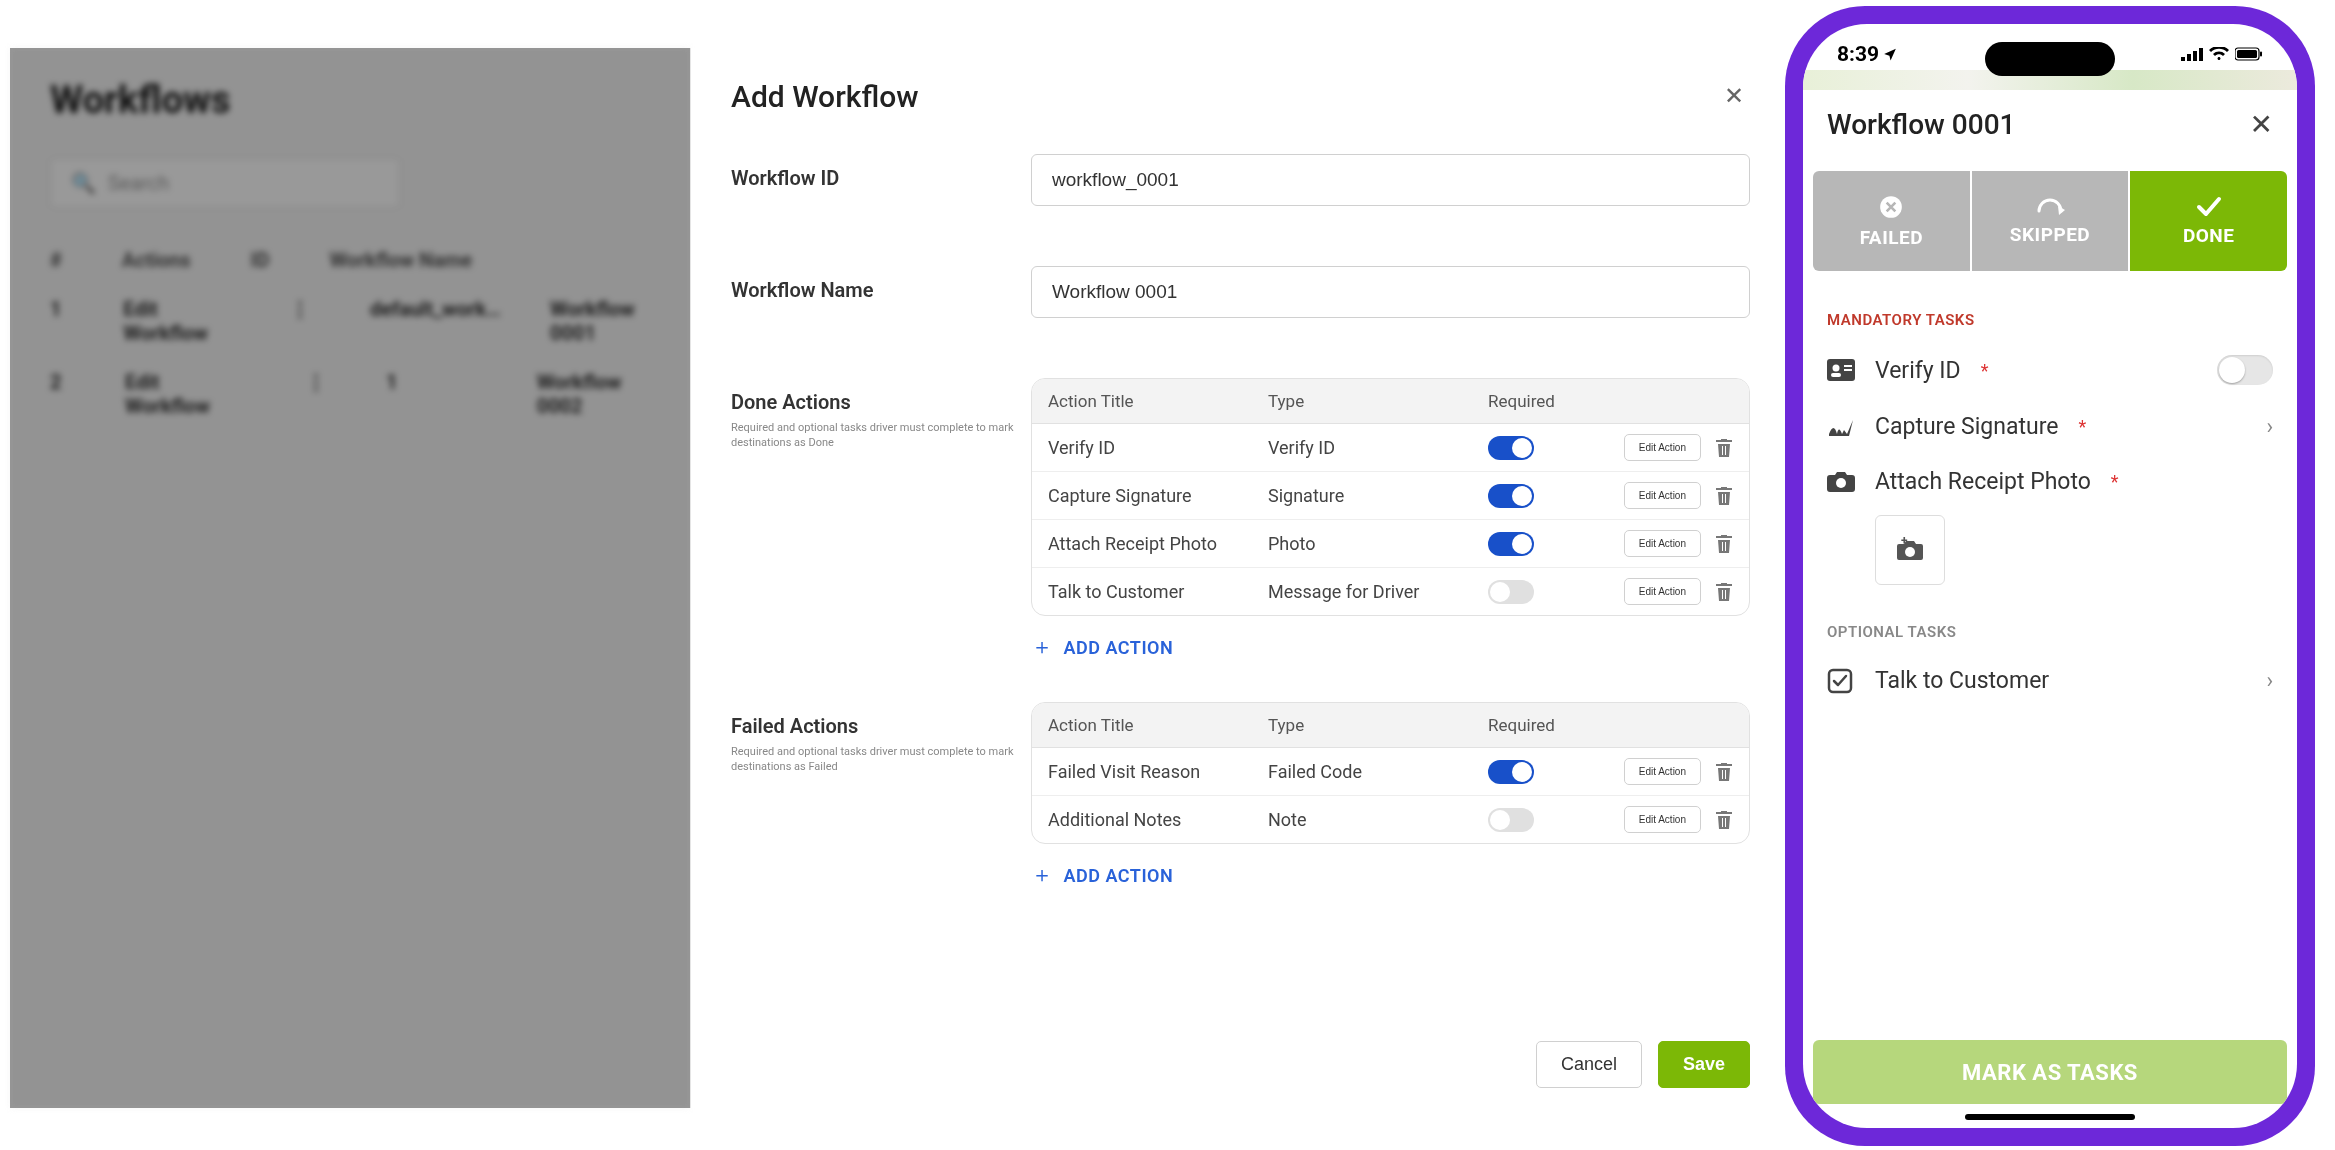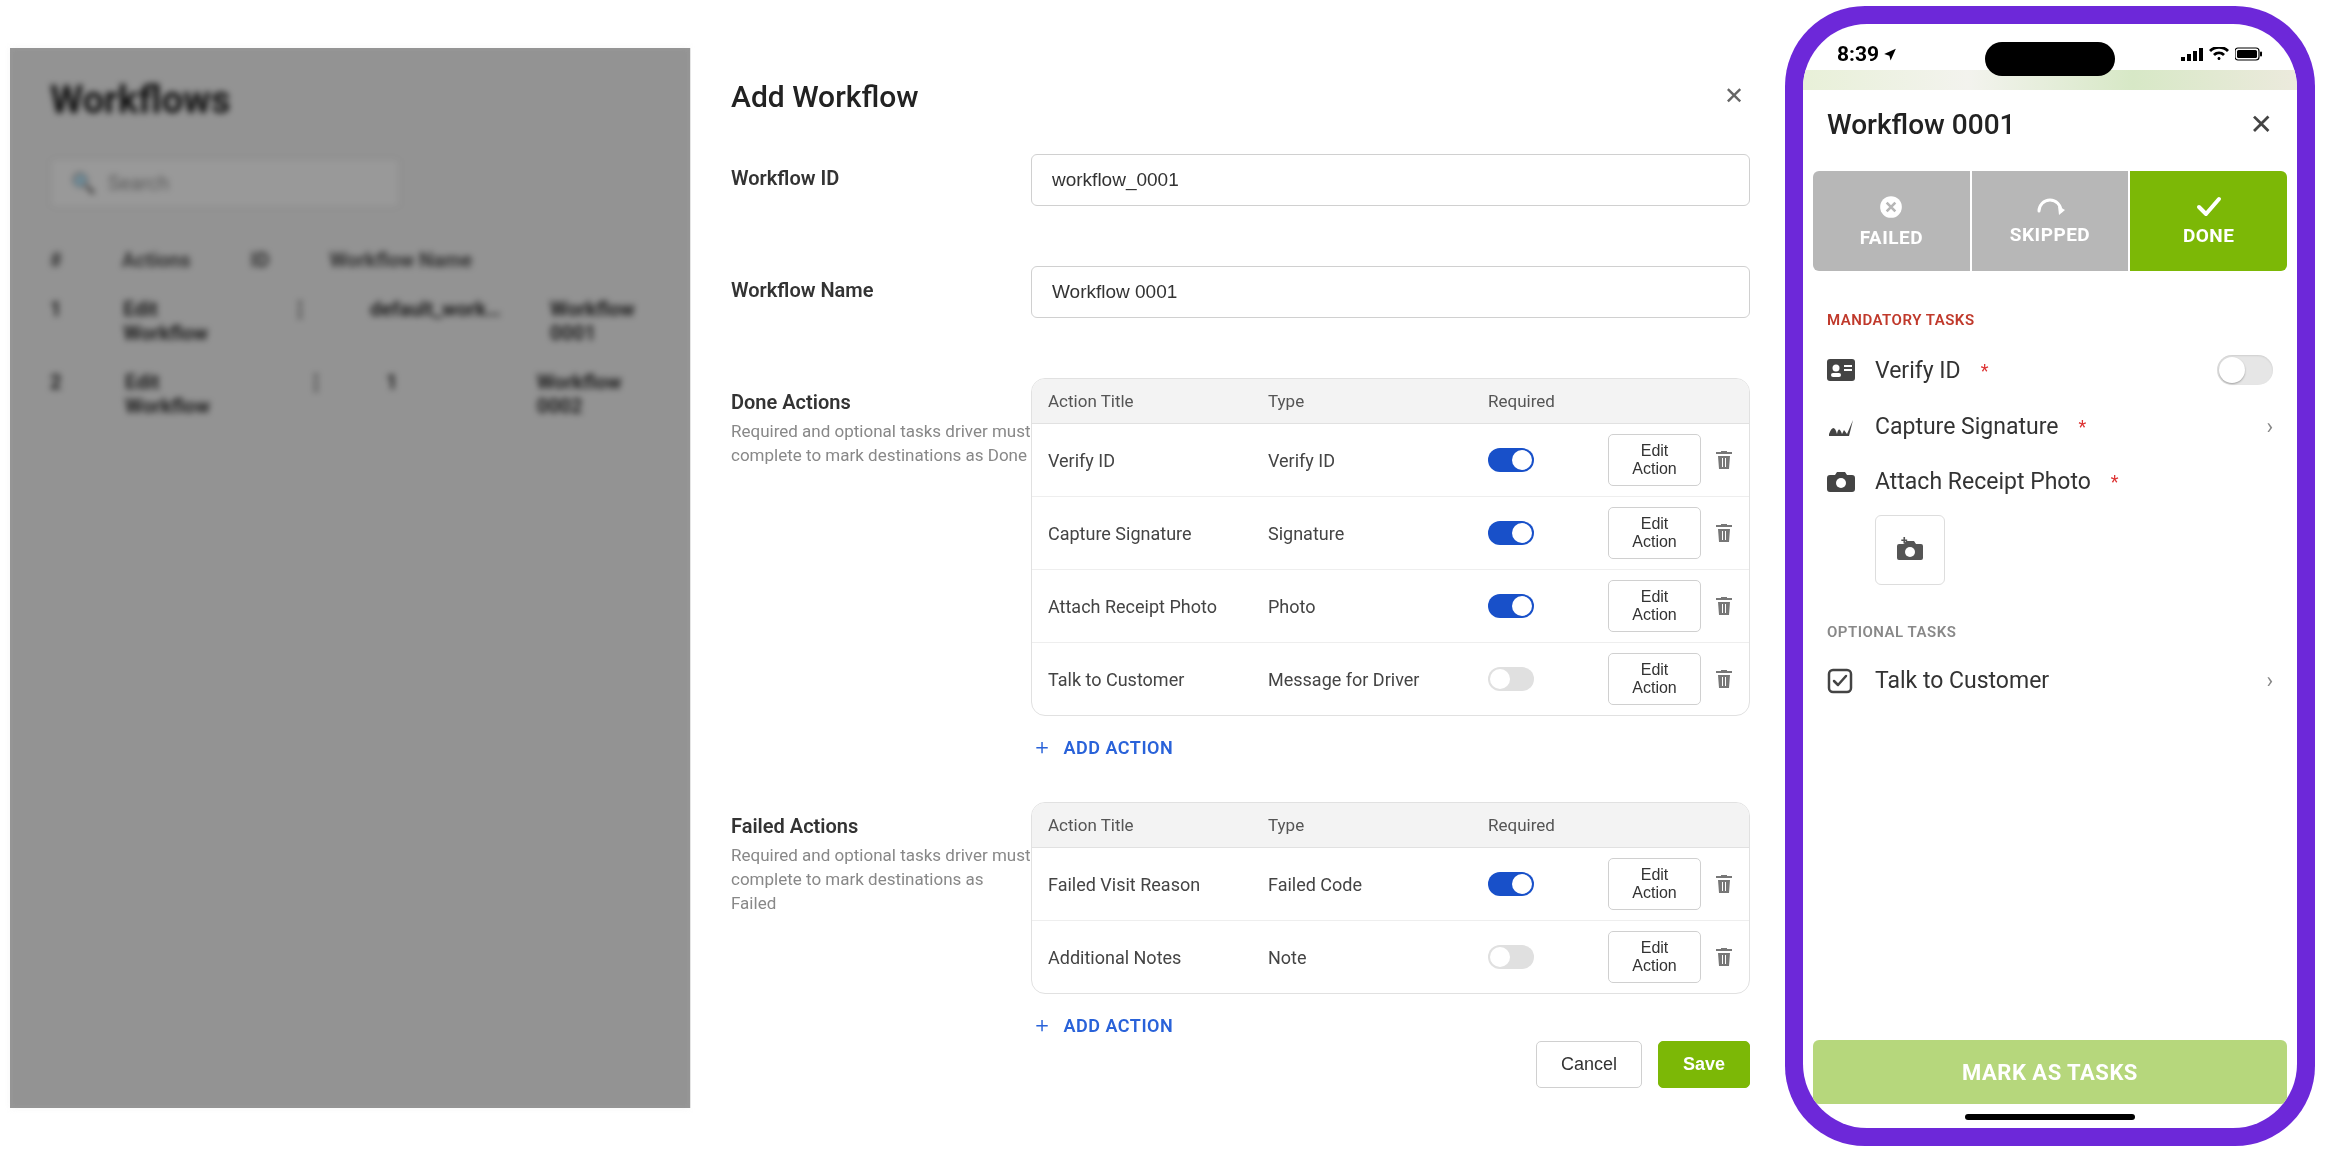--- a/index.html
+++ b/index.html
@@ -24,39 +24,39 @@
 
 .dialog { position: absolute; left: 690px; top: 48px; width: 1100px; height: 1060px; background: #fff; border-left: 1px solid #e5e5e5; }
 .dialog-header { padding: 28px 40px; display: flex; justify-content: space-between; align-items: center; }
 .dialog-title { font-size: 30px; font-weight: 500; color: #222; }
 .dialog-close { font-size: 24px; color: #666; cursor: pointer; padding: 6px; }
 
 .form { padding: 10px 40px; }
 .form-row { display: flex; align-items: flex-start; margin-bottom: 60px; }
 .form-label-col { width: 300px; padding-top: 12px; }
 .form-label { font-size: 20px; font-weight: 600; color: #333; }
-.form-sublabel { font-size: 17px; color: #888; margin-top: 6px; line-height: 1.4; }
+.form-sublabel { font-size: 11px; color: #888; margin-top: 6px; line-height: 1.4; }
 .form-input-col { flex: 1; }
 .text-input { width: 100%; height: 52px; border: 1px solid #d0d0d0; border-radius: 6px; padding: 0 20px; font-size: 19px; color: #333; outline: none; }
 
 .action-table { border: 1px solid #e1e1e1; border-radius: 14px; overflow: hidden; }
 .at-header { display: flex; background: #f3f3f3; border-bottom: 1px solid #e1e1e1; padding: 12px 16px; font-size: 17px; color: #555; }
 .at-row { display: flex; border-bottom: 1px solid #eee; padding: 10px 16px; align-items: center; font-size: 18px; color: #444; }
 .at-row:last-child { border-bottom: none; }
 .col-title { width: 220px; }
 .col-type { width: 220px; }
 .col-req { width: 120px; display:flex; align-items:center; }
 .col-act { flex: 1; display: flex; justify-content: flex-end; gap: 14px; align-items: center; }
 
 .toggle { position: relative; width: 46px; height: 24px; border-radius: 12px; background: #e0e0e0; display: inline-block; }
 .toggle.on { background: #1850c9; }
 .toggle-knob { position: absolute; top: 2px; left: 2px; width: 20px; height: 20px; background: #fff; border-radius: 50%; transition: left .15s; }
 .toggle.on .toggle-knob { left: 24px; }
 
-.edit-btn { border: 1px solid #d0d0d0; background: #fff; border-radius: 5px; padding: 7px 14px; font-size: 16px; cursor: pointer; color:#333; }
+.edit-btn { border: 1px solid #d0d0d0; background: #fff; border-radius: 5px; padding: 7px 14px; font-size: 10px; cursor: pointer; color:#333; }
 .trash { color: #777; cursor: pointer; }
 
 .add-action { color: #2962d9; font-size: 18px; font-weight: 600; display: flex; align-items: center; gap: 10px; margin-top: 16px; cursor: pointer; letter-spacing: .5px; }
 .add-action .plus { font-size: 22px; font-weight: 400; }
 
 .dialog-footer { position: absolute; bottom: 20px; right: 40px; display: flex; gap: 16px; }
 .btn { border-radius: 5px; padding: 12px 24px; font-size: 18px; cursor: pointer; }
 .btn-cancel { background: #fff; border: 1px solid #d0d0d0; color: #333; }
 .btn-save { background: #7cb806; border: 1px solid #7cb806; color: #fff; font-weight: 600; }
 

